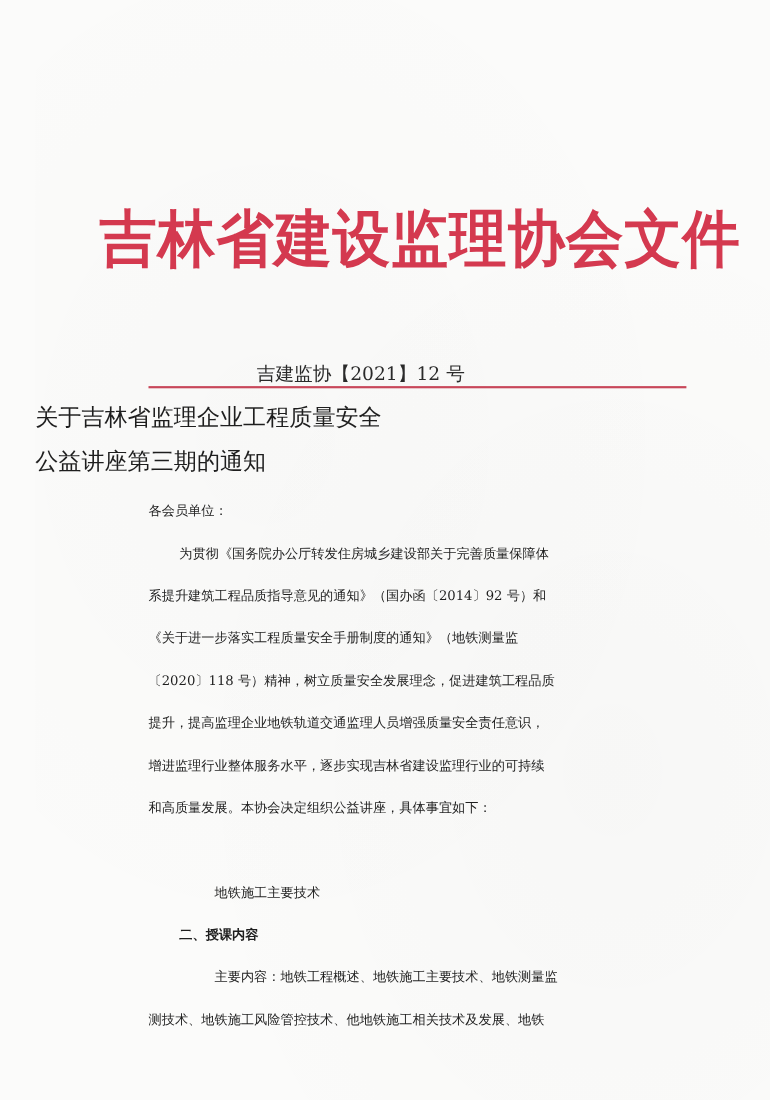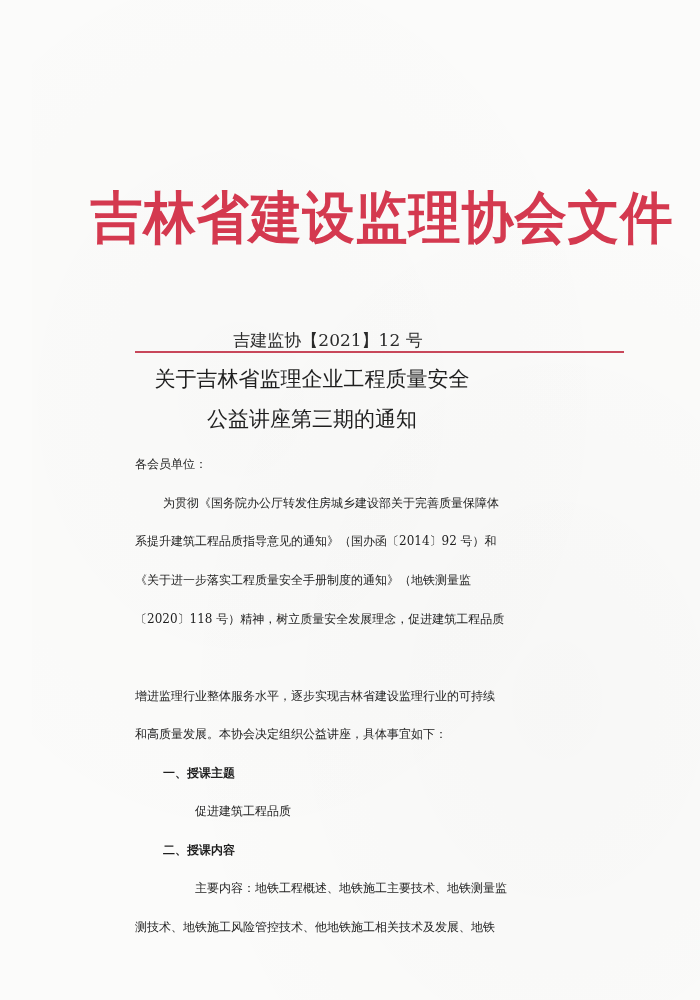--- a/index.html
+++ b/index.html
@@ -54,21 +54,21 @@
     left: 103px;
     top: 351px;
     width: 489px;
     height: 2px;
     background: #c8475a;
   }
   .title-line {
     position: absolute;
     left: 0;
     width: 560px;
-    text-align: center;
+    text-align: left;
     font-size: 21px;
     color: #1e1e1e;
     line-height: 26px;
   }
   .title-line.l1 { top: 366px; }
   .title-line.l2 { top: 406px; }
   .text-line {
     position: absolute;
     left: 103px;
     width: 500px;
@@ -94,23 +94,23 @@
 
   <div class="title-line l1">关于吉林省监理企业工程质量安全</div>
   <div class="title-line l2">公益讲座第三期的通知</div>
 
   <div class="text-line" style="top:452px;">各会员单位：</div>
 
   <div class="text-line indent1" style="top:491px;">为贯彻《国务院办公厅转发住房城乡建设部关于完善质量保障体</div>
   <div class="text-line" style="top:529px;">系提升建筑工程品质指导意见的通知》（国办函〔2014〕92 号）和</div>
   <div class="text-line" style="top:568px;">《关于进一步落实工程质量安全手册制度的通知》（地铁测量监</div>
   <div class="text-line" style="top:607px;">〔2020〕118 号）精神，树立质量安全发展理念，促进建筑工程品质</div>
+  <div class="text-line" style="top:645px;">提升，提高监理企业地铁轨道交通监理人员增强质量安全责任意识，</div>
   <div class="text-line" style="top:684px;">增进监理行业整体服务水平，逐步实现吉林省建设监理行业的可持续</div>
   <div class="text-line" style="top:722px;">和高质量发展。本协会决定组织公益讲座，具体事宜如下：</div>
 
-  <div class="text-line indent1 bold" style="top:761px;">一、授课主题</div>
-  <div class="text-line indent2" style="top:799px;">促进建筑工程品质</div>
+  <div class="text-line indent2" style="top:799px;">地铁施工主要技术</div>
 
   <div class="text-line indent1 bold" style="top:838px;">二、授课内容</div>
   <div class="text-line indent2" style="top:876px;">主要内容：地铁工程概述、地铁施工主要技术、地铁测量监</div>
   <div class="text-line" style="top:915px;">测技术、地铁施工风险管控技术、他地铁施工相关技术及发展、地铁</div>
 
 </div>
 
 </body></html>

